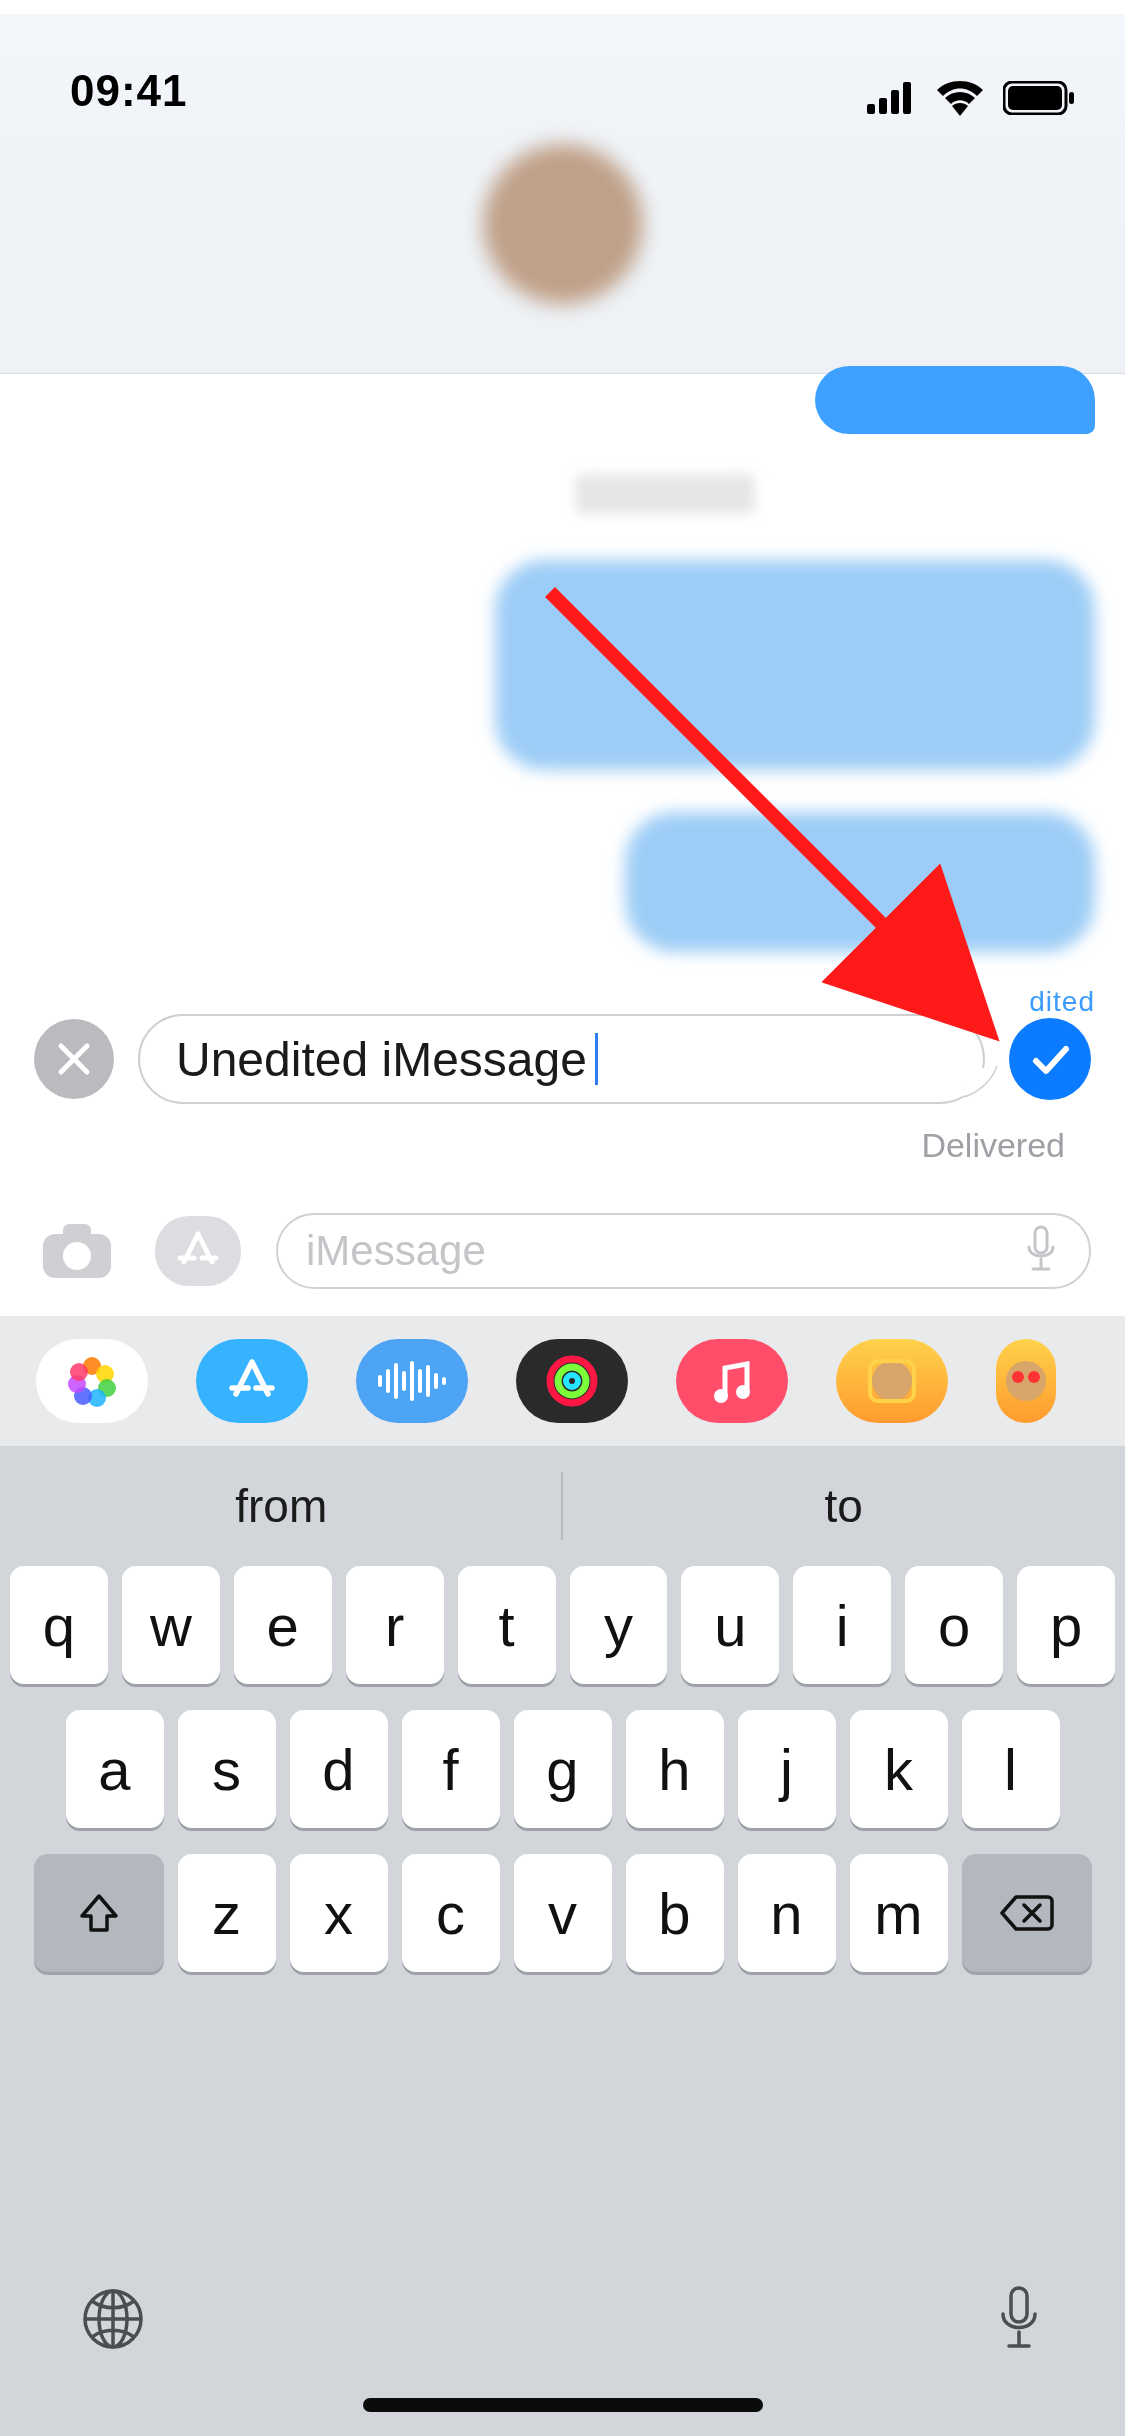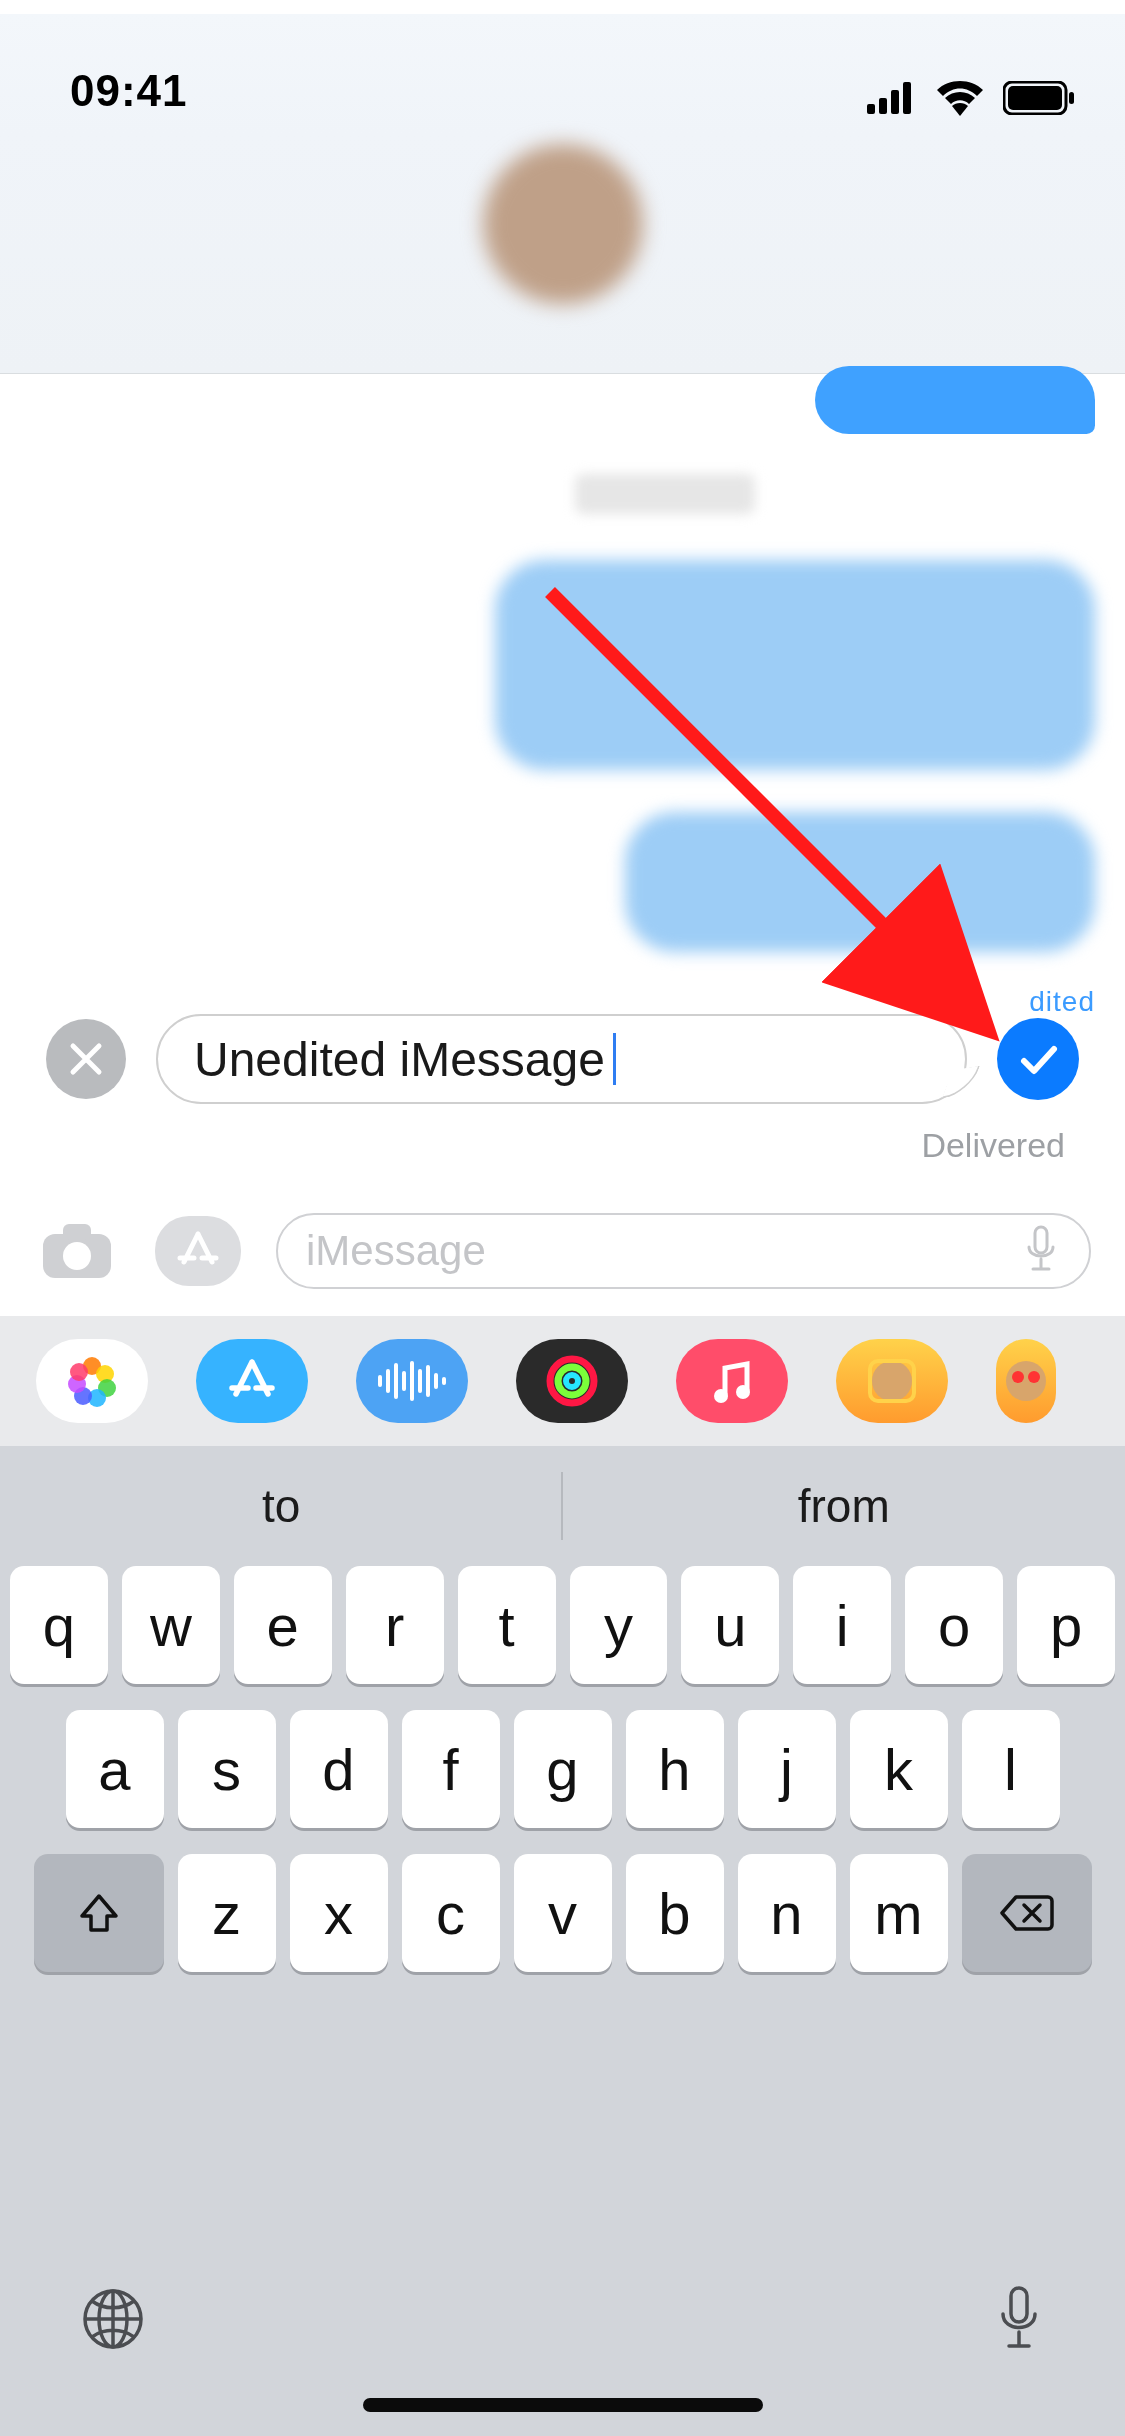--- a/index.html
+++ b/index.html
@@ -17,21 +17,21 @@
 
   
   .conv { position: relative; height: 840px; background:#fff; }
   .bubble-partial { position:absolute; top:-8px; right:30px; width:280px; height:68px; background:#3fa1ff; border-radius:40px 40px 10px 40px; }
   .bubble-big { position:absolute; top:186px; right:30px; width:600px; height:210px; background:#9dcdf6; border-radius:50px; filter: blur(8px); }
   .bubble-small { position:absolute; top:438px; right:30px; width:470px; height:140px; background:#9dcdf6; border-radius:50px; filter: blur(8px); }
   .ts-blur { position:absolute; top:100px; right:370px; width:180px; height:40px; background:#e6e6e6; filter: blur(6px); border-radius:8px; }
   .edited-partial { position:absolute; top:612px; right:30px; font-size:28px; color:#3b9bff; font-weight:400; letter-spacing:1px; }
 
   
-  .edit-row { position:absolute; top:640px; left:0; right:0; display:flex; align-items:center; padding: 0 46px; gap: 30px; }
+  .edit-row { position:absolute; top:640px; left:0; right:0; display:flex; align-items:center; padding: 0 34px; gap: 24px; }
   .close-btn { width:80px; height:80px; border-radius:40px; background:#b9bbbe; display:flex; align-items:center; justify-content:center; flex-shrink:0; }
   .close-btn svg { width:34px; height:34px; }
   .edit-bubble { flex:1; height:90px; border:2.5px solid #cfcfcf; border-radius:45px; background:#fff; position:relative; display:flex; align-items:center; padding:0 36px; }
   .edit-bubble:after { content:""; position:absolute; right:-10px; bottom:6px; width:26px; height:26px; background:#fff; border:2.5px solid #cfcfcf; border-left:none; border-top:none; border-radius:0 0 26px 0; transform:skew(-20deg,-10deg); }
   .edit-text { font-size:48px; color:#1a1a1a; }
   .cursor { display:inline-block; width:3px; height:52px; background:#2f7df2; margin-left:8px; vertical-align:middle; }
   .confirm-btn { width:82px; height:82px; border-radius:41px; background:#0b7bff; display:flex; align-items:center; justify-content:center; flex-shrink:0; }
   .confirm-btn svg { width:44px; height:44px; }
   .delivered { position:absolute; top:752px; right:60px; font-size:34px; color:#9da0a4; font-weight:400; }
 
@@ -221,22 +221,22 @@
     <svg width="60" height="60" viewBox="0 0 60 60">
         <circle cx="30" cy="30" r="20" fill="#d8a56b"></circle>
         <circle cx="22" cy="26" r="6" fill="#ff3333"></circle>
         <circle cx="38" cy="26" r="6" fill="#ff3333"></circle>
       </svg>
   </div>
 </div>
 
 <div class="keyboard">
   <div class="suggestions">
+    <div class="sugg">from</div>
     <div class="sugg">to</div>
-    <div class="sugg">from</div>
   </div>
 
   <div class="krow">
     <div class="key letter">q</div>
     <div class="key letter">w</div>
     <div class="key letter">e</div>
     <div class="key letter">r</div>
     <div class="key letter">t</div>
     <div class="key letter">y</div>
     <div class="key letter">u</div>

